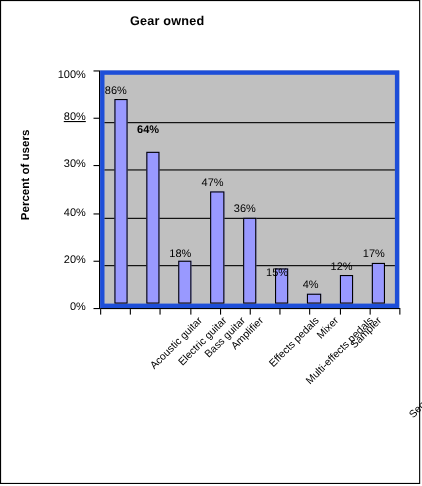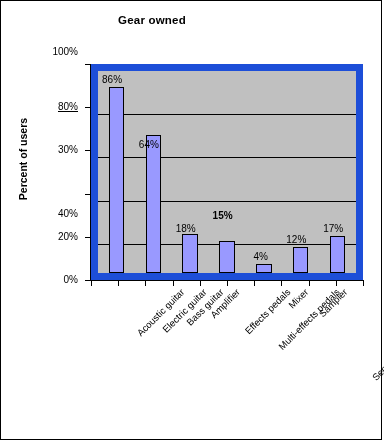--- a/index.html
+++ b/index.html
@@ -33,21 +33,21 @@
     letter-spacing: 0.2px;
   }
   
   #plot-area {
     position: absolute;
     left: 90px;
     top: 63px;
     width: 272px;
     height: 216px;
     background: #c0c0c0;
-    border: 7px solid #1d4ed8;
+    border: 4px solid #1d4ed8;
     box-sizing: border-box;
   }
   .gridline {
     position: absolute;
     left: 0;
     width: 100%;
     height: 1px;
     background: #000000;
   }
   #bars-layer {
@@ -169,27 +169,27 @@
 
   <div id="chart-title">Gear owned</div>
 
   <div id="y-axis-title">Percent of users</div>
 
   <div id="y-axis-line"></div>
   <div id="x-axis-line"></div>
 
   <div id="y-ticks">
       <div class="y-tick" style="top: 63px;"></div>
-      <div class="y-tick-label" style="top: 46px;">100%</div>
+      <div class="y-tick-label" style="top: 63px;">100%</div>
       <div class="y-tick" style="top: 106px;"></div>
       <div class="y-tick-label" style="top: 101px; text-decoration: underline;">80%</div>
       <div class="y-tick" style="top: 149px;"></div>
       <div class="y-tick-label" style="top: 144px;">30%</div>
       <div class="y-tick" style="top: 193px;"></div>
-      <div class="y-tick-label" style="top: 188px; margin-top: 20px;">40%</div>
+      <div class="y-tick-label" style="top: 188px;">40%</div>
       <div class="y-tick" style="top: 236px;"></div>
       <div class="y-tick-label" style="top: 231px;">20%</div>
       <div class="y-tick" style="top: 279px;"></div>
       <div class="y-tick-label" style="top: 274px;">0%</div>
     </div>
   <div id="x-ticks">
       <div class="x-tick" style="left: 90px;"></div>
       <div class="x-tick" style="left: 117px;"></div>
       <div class="x-tick" style="left: 144px;"></div>
       <div class="x-tick" style="left: 172px;"></div>
@@ -208,29 +208,37 @@
         <div class="gridline" style="top: 86.4px;"></div>
         <div class="gridline" style="top: 129.6px;"></div>
         <div class="gridline" style="top: 172.8px;"></div>
       </div>
     <div id="bars-layer">
         <div class="bar-slot">
           <div class="bar-label" style="bottom: 187.76px;">86%</div>
           <div class="bar" style="height: 185.76px; background: rgb(153, 153, 255); border-color: rgb(0, 0, 0);"></div>
         </div>
         <div class="bar-slot">
-          <div class="bar-label" style="bottom: 123px;">64%</div>
+          <div class="bar-label" style="bottom: 152px; font-weight: bold;">64%</div>
           <div class="bar" style="height: 138.24px; background: rgb(153, 153, 255); border-color: rgb(0, 0, 0);"></div>
         </div>
         <div class="bar-slot">
           <div class="bar-label" style="bottom: 39px;">18%</div>
           <div class="bar" style="height: 38.88px; background: rgb(153, 153, 255); border-color: rgb(0, 0, 0);"></div>
         </div>
         <div class="bar-slot">
-          <div class="bar-label" style="bottom: 52px; font-weight: bold;">15%</div>
+          <div class="bar-label" style="bottom: 103.52px;">47%</div>
+          <div class="bar" style="height: 101.52px; background: rgb(153, 153, 255); border-color: rgb(0, 0, 0);"></div>
+        </div>
+        <div class="bar-slot">
+          <div class="bar-label" style="bottom: 79.76px;">36%</div>
+          <div class="bar" style="height: 77.76px; background: rgb(153, 153, 255); border-color: rgb(0, 0, 0);"></div>
+        </div>
+        <div class="bar-slot">
+          <div class="bar-label" style="bottom: 22px;">15%</div>
           <div class="bar" style="height: 32.4px; background: rgb(153, 153, 255); border-color: rgb(0, 0, 0);"></div>
         </div>
         <div class="bar-slot">
           <div class="bar-label" style="bottom: 10.64px;">4%</div>
           <div class="bar" style="height: 8.64px; background: rgb(153, 153, 255); border-color: rgb(0, 0, 0);"></div>
         </div>
         <div class="bar-slot">
           <div class="bar-label" style="bottom: 27.92px;">12%</div>
           <div class="bar" style="height: 25.92px; background: rgb(153, 153, 255); border-color: rgb(0, 0, 0);"></div>
         </div>

